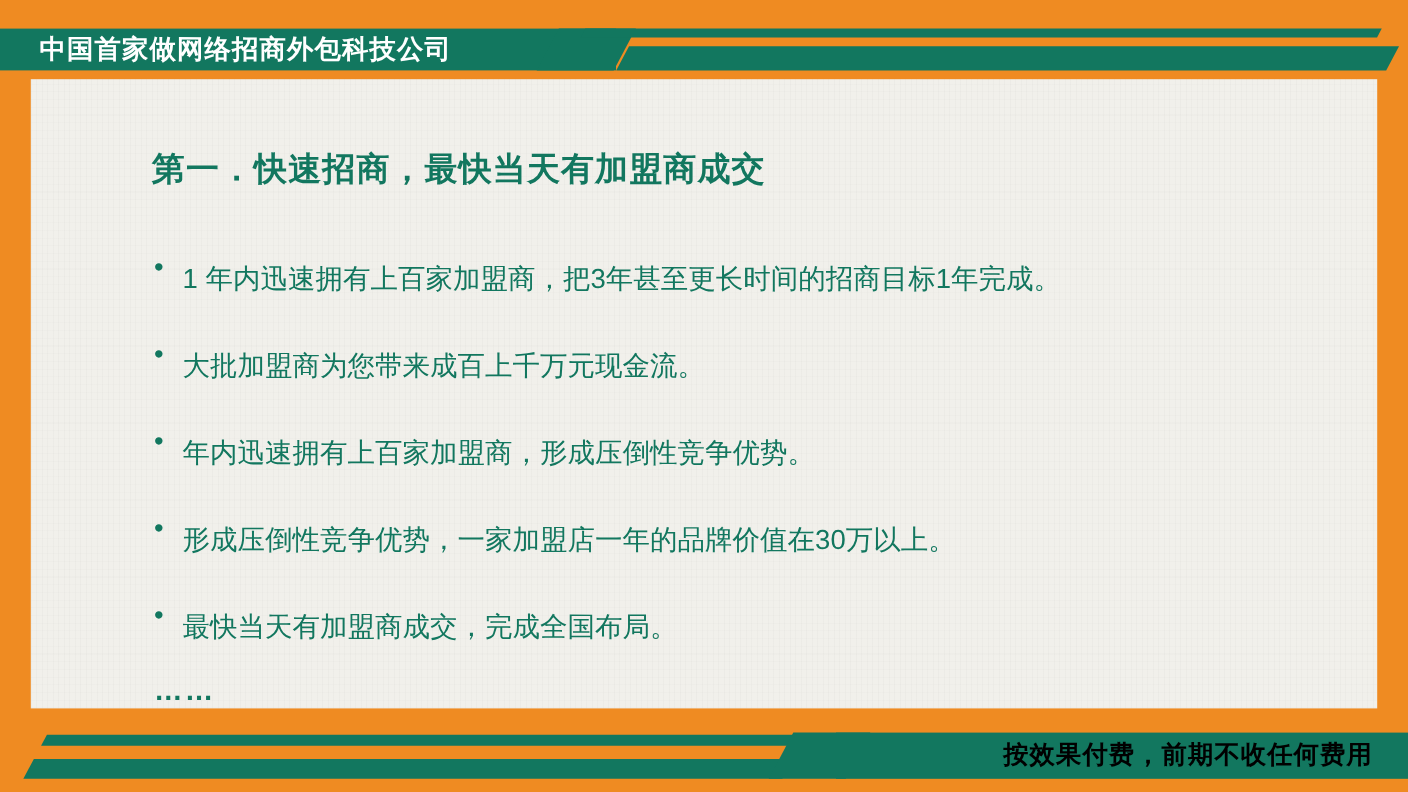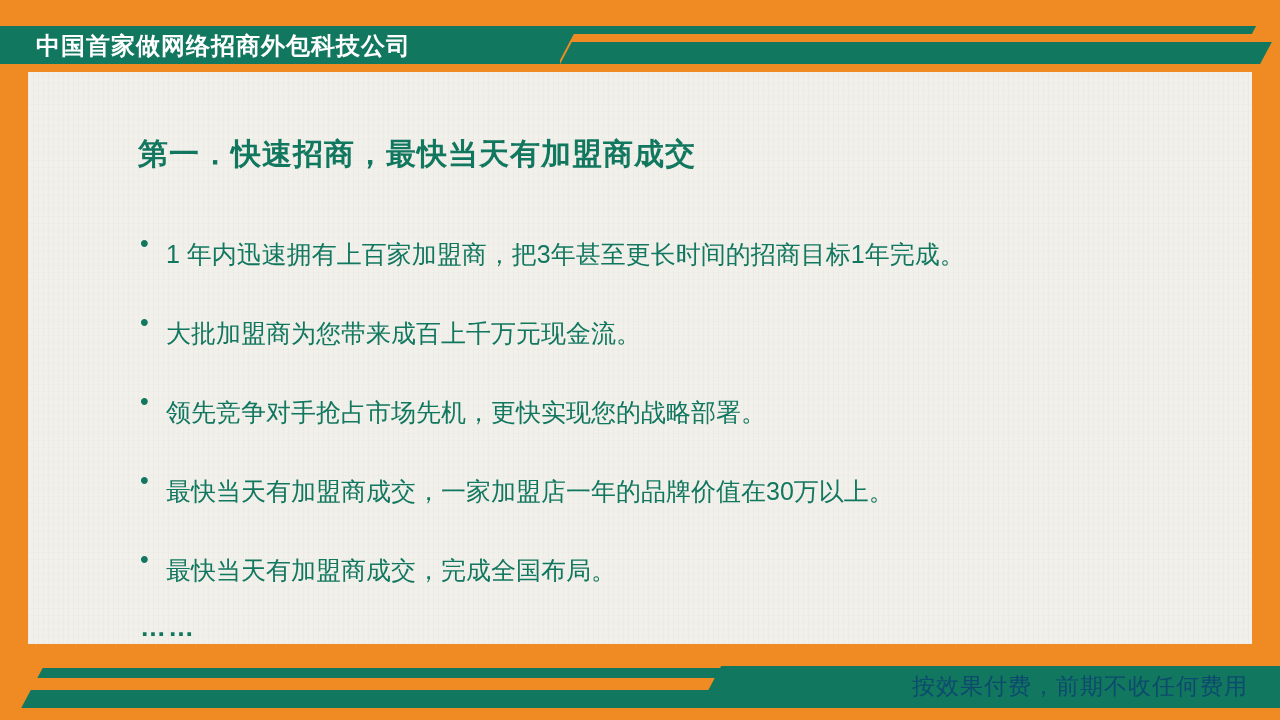--- a/index.html
+++ b/index.html
@@ -127,23 +127,23 @@
     bottom: 12px;
     width: 690px;
     height: 18px;
     background: #12775f;
     transform: skewX(-28deg);
   }
   .footer-text {
     position: absolute;
     right: 32px;
     bottom: 20px;
-    color: #0c4a6e;
+    color: #000000;
     font-size: 23px;
-    font-weight: normal;
+    font-weight: bold;
     letter-spacing: 1px;
     line-height: 28px;
     white-space: nowrap;
   }
 
   
   .content {
     position: absolute;
     left: 28px;
     top: 72px;
@@ -218,25 +218,25 @@
       <div class="bullet">
         <span class="dot">•</span>
         <span class="txt"> 1 年内迅速拥有上百家加盟商，把3年甚至更长时间的招商目标1年完成。</span>
       </div>
       <div class="bullet">
         <span class="dot">•</span>
         <span class="txt">大批加盟商为您带来成百上千万元现金流。</span>
       </div>
       <div class="bullet">
         <span class="dot">•</span>
-        <span class="txt">领先竞争对手抢占市场先机，更快实现您的战略部署。</span>
-      </div>
-      <div class="bullet">
-        <span class="dot">•</span>
-        <span class="txt">最快当天有加盟商成交，一家加盟店一年的品牌价值在30万以上。</span>
+        <span class="txt">年内迅速拥有上百家加盟商，形成压倒性竞争优势。</span>
+      </div>
+      <div class="bullet">
+        <span class="dot">•</span>
+        <span class="txt">形成压倒性竞争优势，一家加盟店一年的品牌价值在30万以上。</span>
       </div>
       <div class="bullet">
         <span class="dot">•</span>
         <span class="txt">最快当天有加盟商成交，完成全国布局。</span>
       </div>
     </div>
 
     <div class="ellipsis">……</div>
   </div>
 

